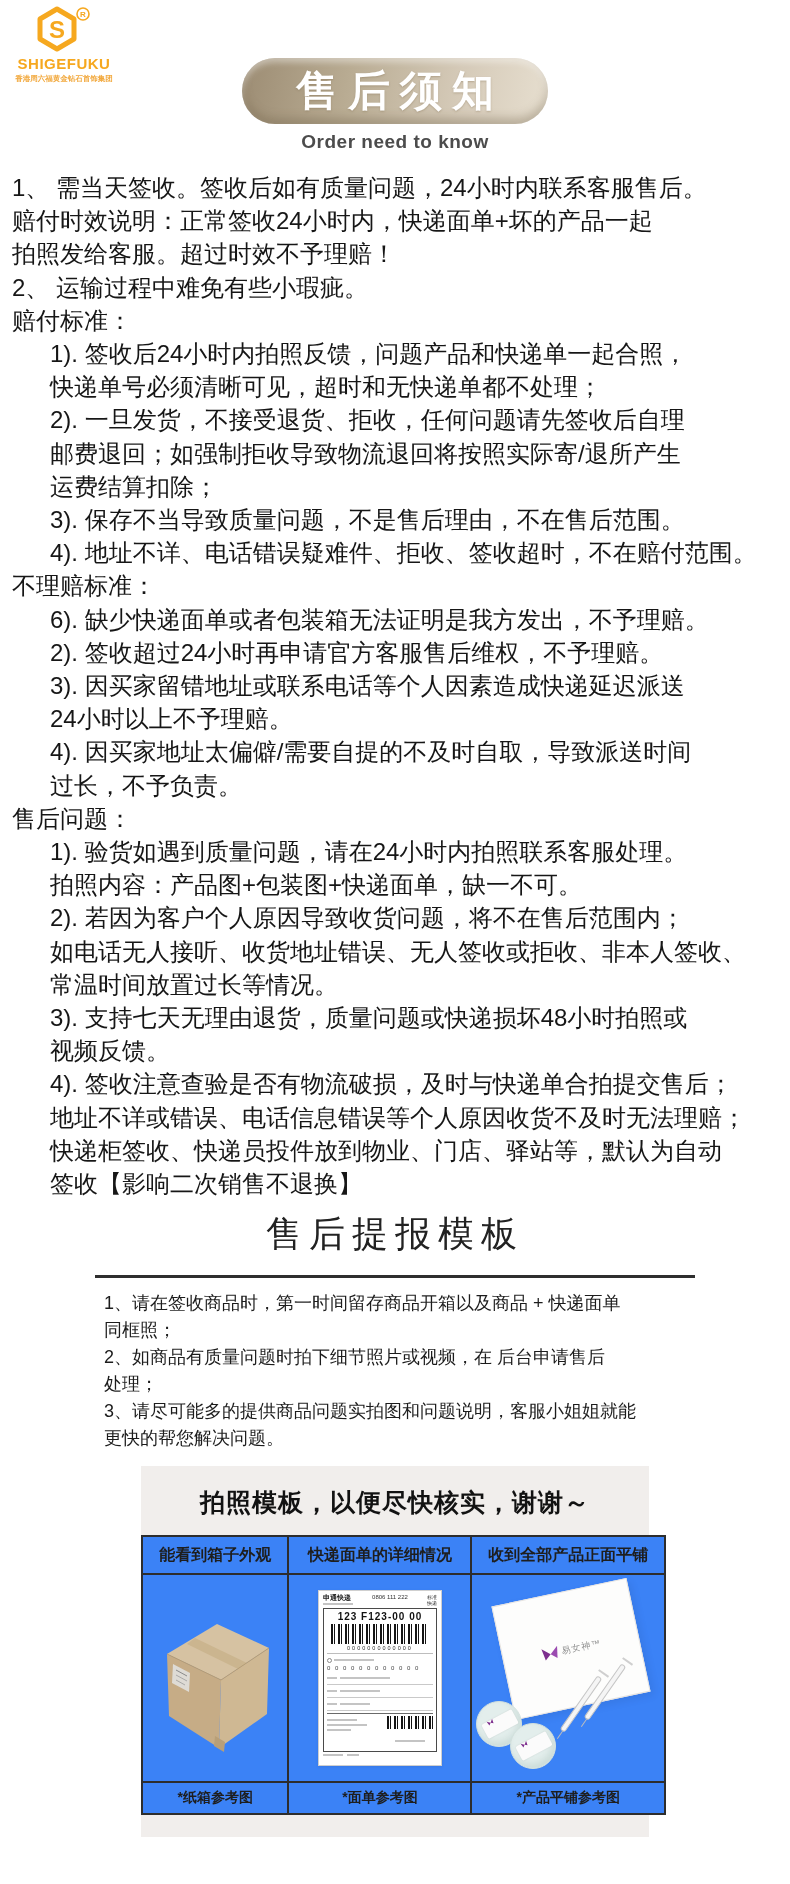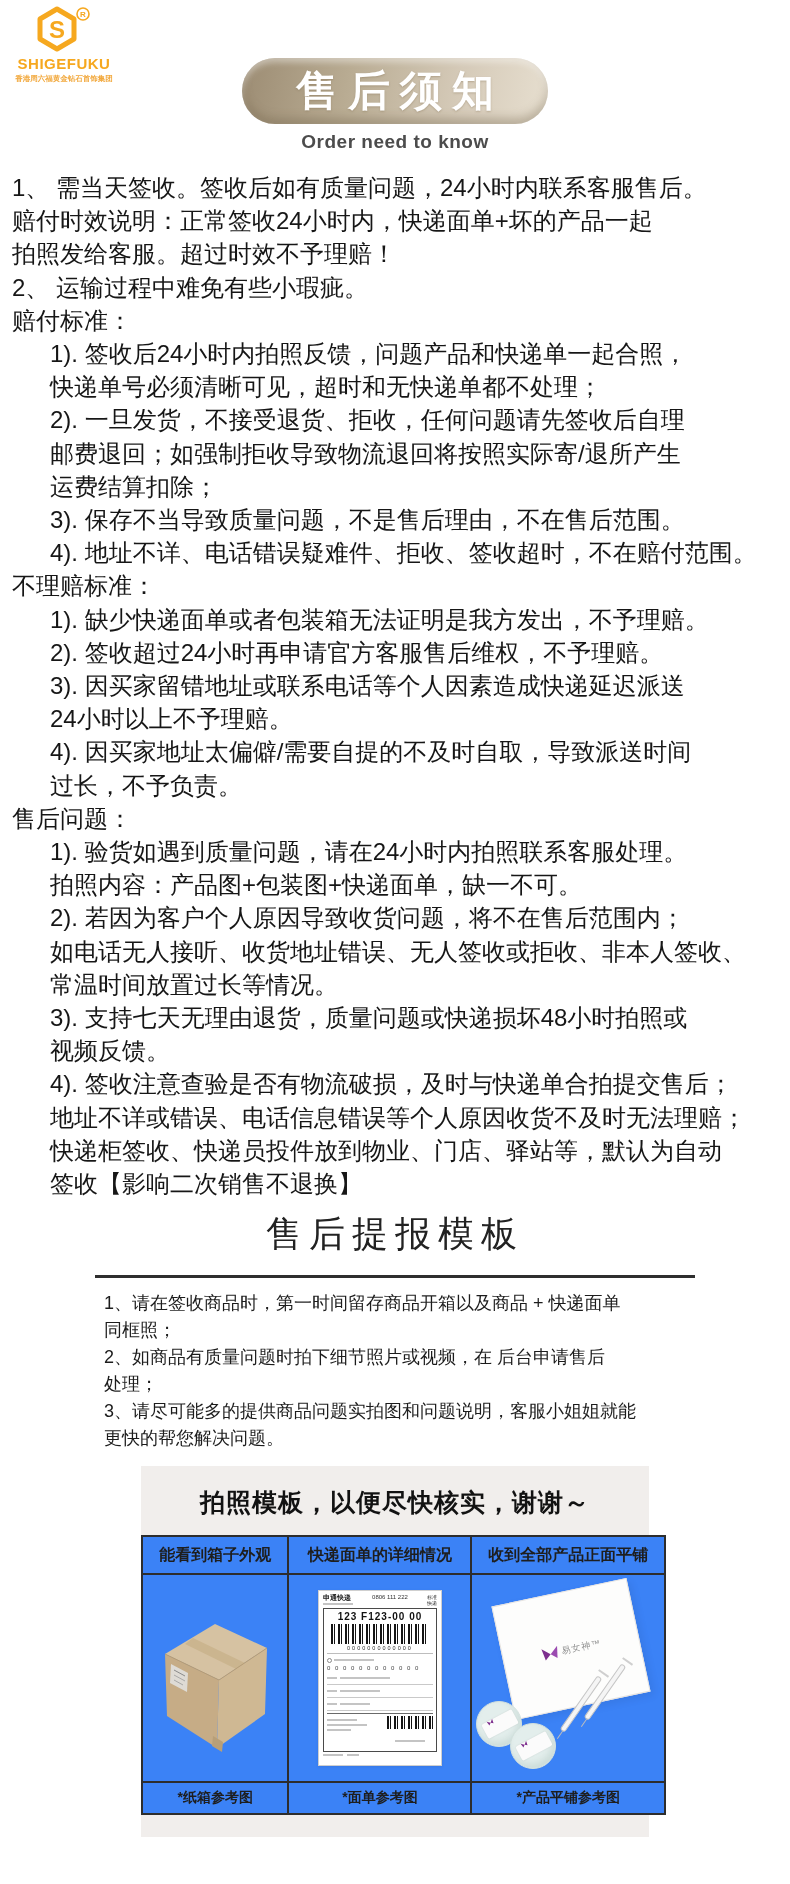--- a/index.html
+++ b/index.html
@@ -41,21 +41,21 @@
   .panel { width:508px; margin:14px auto 0; background:#f1eeec; padding:20px 0 22px; }
   .panel-title { text-align:center; font-size:25px; font-weight:bold; color:#121212; letter-spacing:1px; }
   table.photo-table { width:525px; margin:16px auto 0; border-collapse:collapse; table-layout:fixed; }
   .photo-table th, .photo-table td { border:2px solid #2d2d2d; background:#3b82f6; text-align:center; }
   .photo-table col.c1 { width:28%; } .photo-table col.c2 { width:35%; } .photo-table col.c3 { width:37%; }
   .photo-table th { height:38px; font-size:16px; font-weight:600; color:#1e1e1e; }
   .img-cell { height:206px; padding:0; vertical-align:middle; }
   .cap-cell { height:32px; font-size:14px; font-weight:600; color:#1e1e1e; }
 
   
-  .art-center { display:flex; align-items:center; justify-content:flex-start; height:100%; }
+  .art-center { display:flex; align-items:center; justify-content:center; height:100%; }
 
   
   .waybill { width:124px; height:176px; margin:0 auto; background:#fff; border:1px solid #cfcfcf;
              box-shadow:0 1px 3px rgba(0,0,0,.08); text-align:left; padding:3px 4px; }
   .bar { display:inline-block; height:2px; background:#c4c4c4; vertical-align:middle; }
   .w10{width:10px;} .w12{width:12px;} .w20{width:20px;} .w24{width:24px;} .w30{width:30px;} .w40{width:40px;} .w50{width:50px;}
   .wb-head { display:flex; justify-content:space-between; align-items:flex-start; }
   .wb-brand { font-size:7px; font-weight:bold; color:#222; line-height:8px; }
   .wb-brand .bar { display:block; margin-top:1px; }
   .wb-phone { font-size:6px; color:#333; }
@@ -122,21 +122,21 @@
     <div class="t-line">2、 运输过程中难免有些小瑕疵。</div>
     <div class="t-line">赔付标准：</div>
     <div class="t-line ind">1). 签收后24小时内拍照反馈，问题产品和快递单一起合照，</div>
     <div class="t-line ind">快递单号必须清晰可见，超时和无快递单都不处理；</div>
     <div class="t-line ind">2). 一旦发货，不接受退货、拒收，任何问题请先签收后自理</div>
     <div class="t-line ind">邮费退回；如强制拒收导致物流退回将按照实际寄/退所产生</div>
     <div class="t-line ind">运费结算扣除；</div>
     <div class="t-line ind">3). 保存不当导致质量问题，不是售后理由，不在售后范围。</div>
     <div class="t-line ind">4). 地址不详、电话错误疑难件、拒收、签收超时，不在赔付范围。</div>
     <div class="t-line">不理赔标准：</div>
-    <div class="t-line ind">1). 缺少快递面单或者包装箱无法证明是我方发出，不予理赔。</div>
+    <div class="t-line ind">6). 缺少快递面单或者包装箱无法证明是我方发出，不予理赔。</div>
     <div class="t-line ind">2). 签收超过24小时再申请官方客服售后维权，不予理赔。</div>
     <div class="t-line ind">3). 因买家留错地址或联系电话等个人因素造成快递延迟派送</div>
     <div class="t-line ind">24小时以上不予理赔。</div>
     <div class="t-line ind">4). 因买家地址太偏僻/需要自提的不及时自取，导致派送时间</div>
     <div class="t-line ind">过长，不予负责。</div>
     <div class="t-line">售后问题：</div>
     <div class="t-line ind">1). 验货如遇到质量问题，请在24小时内拍照联系客服处理。</div>
     <div class="t-line ind">拍照内容：产品图+包装图+快递面单，缺一不可。</div>
     <div class="t-line ind">2). 若因为客户个人原因导致收货问题，将不在售后范围内；</div>
     <div class="t-line ind">如电话无人接听、收货地址错误、无人签收或拒收、非本人签收、</div>

